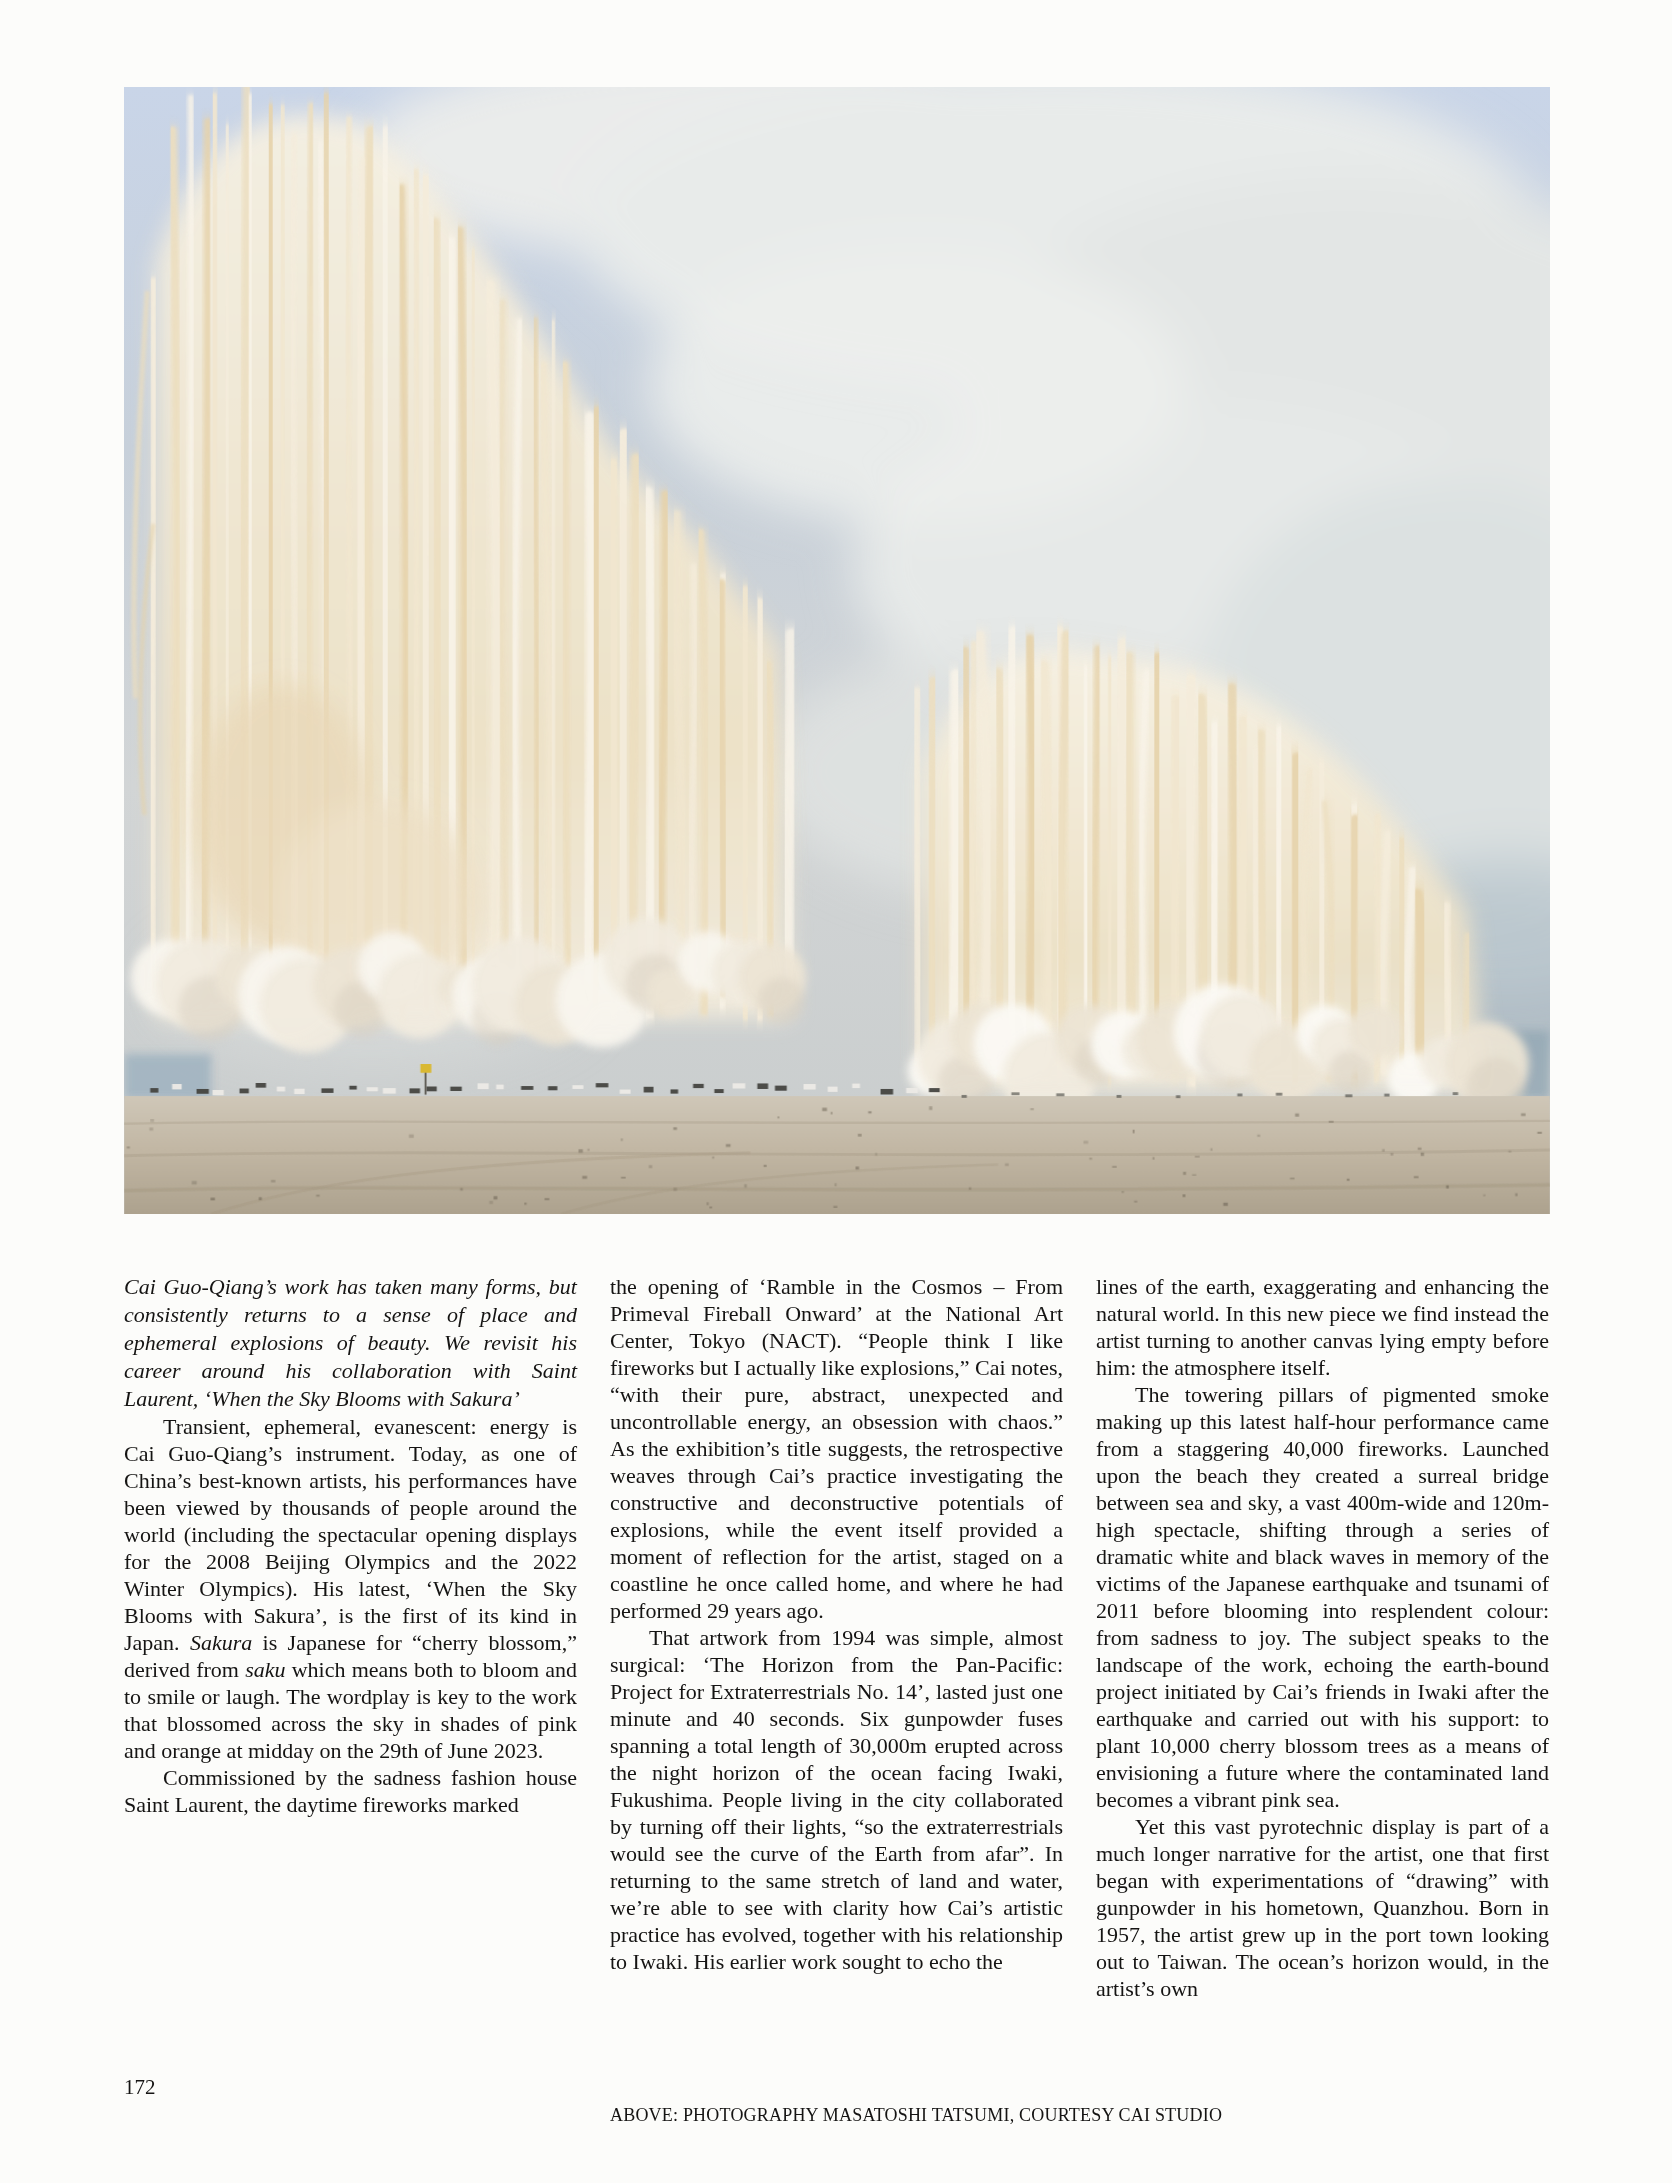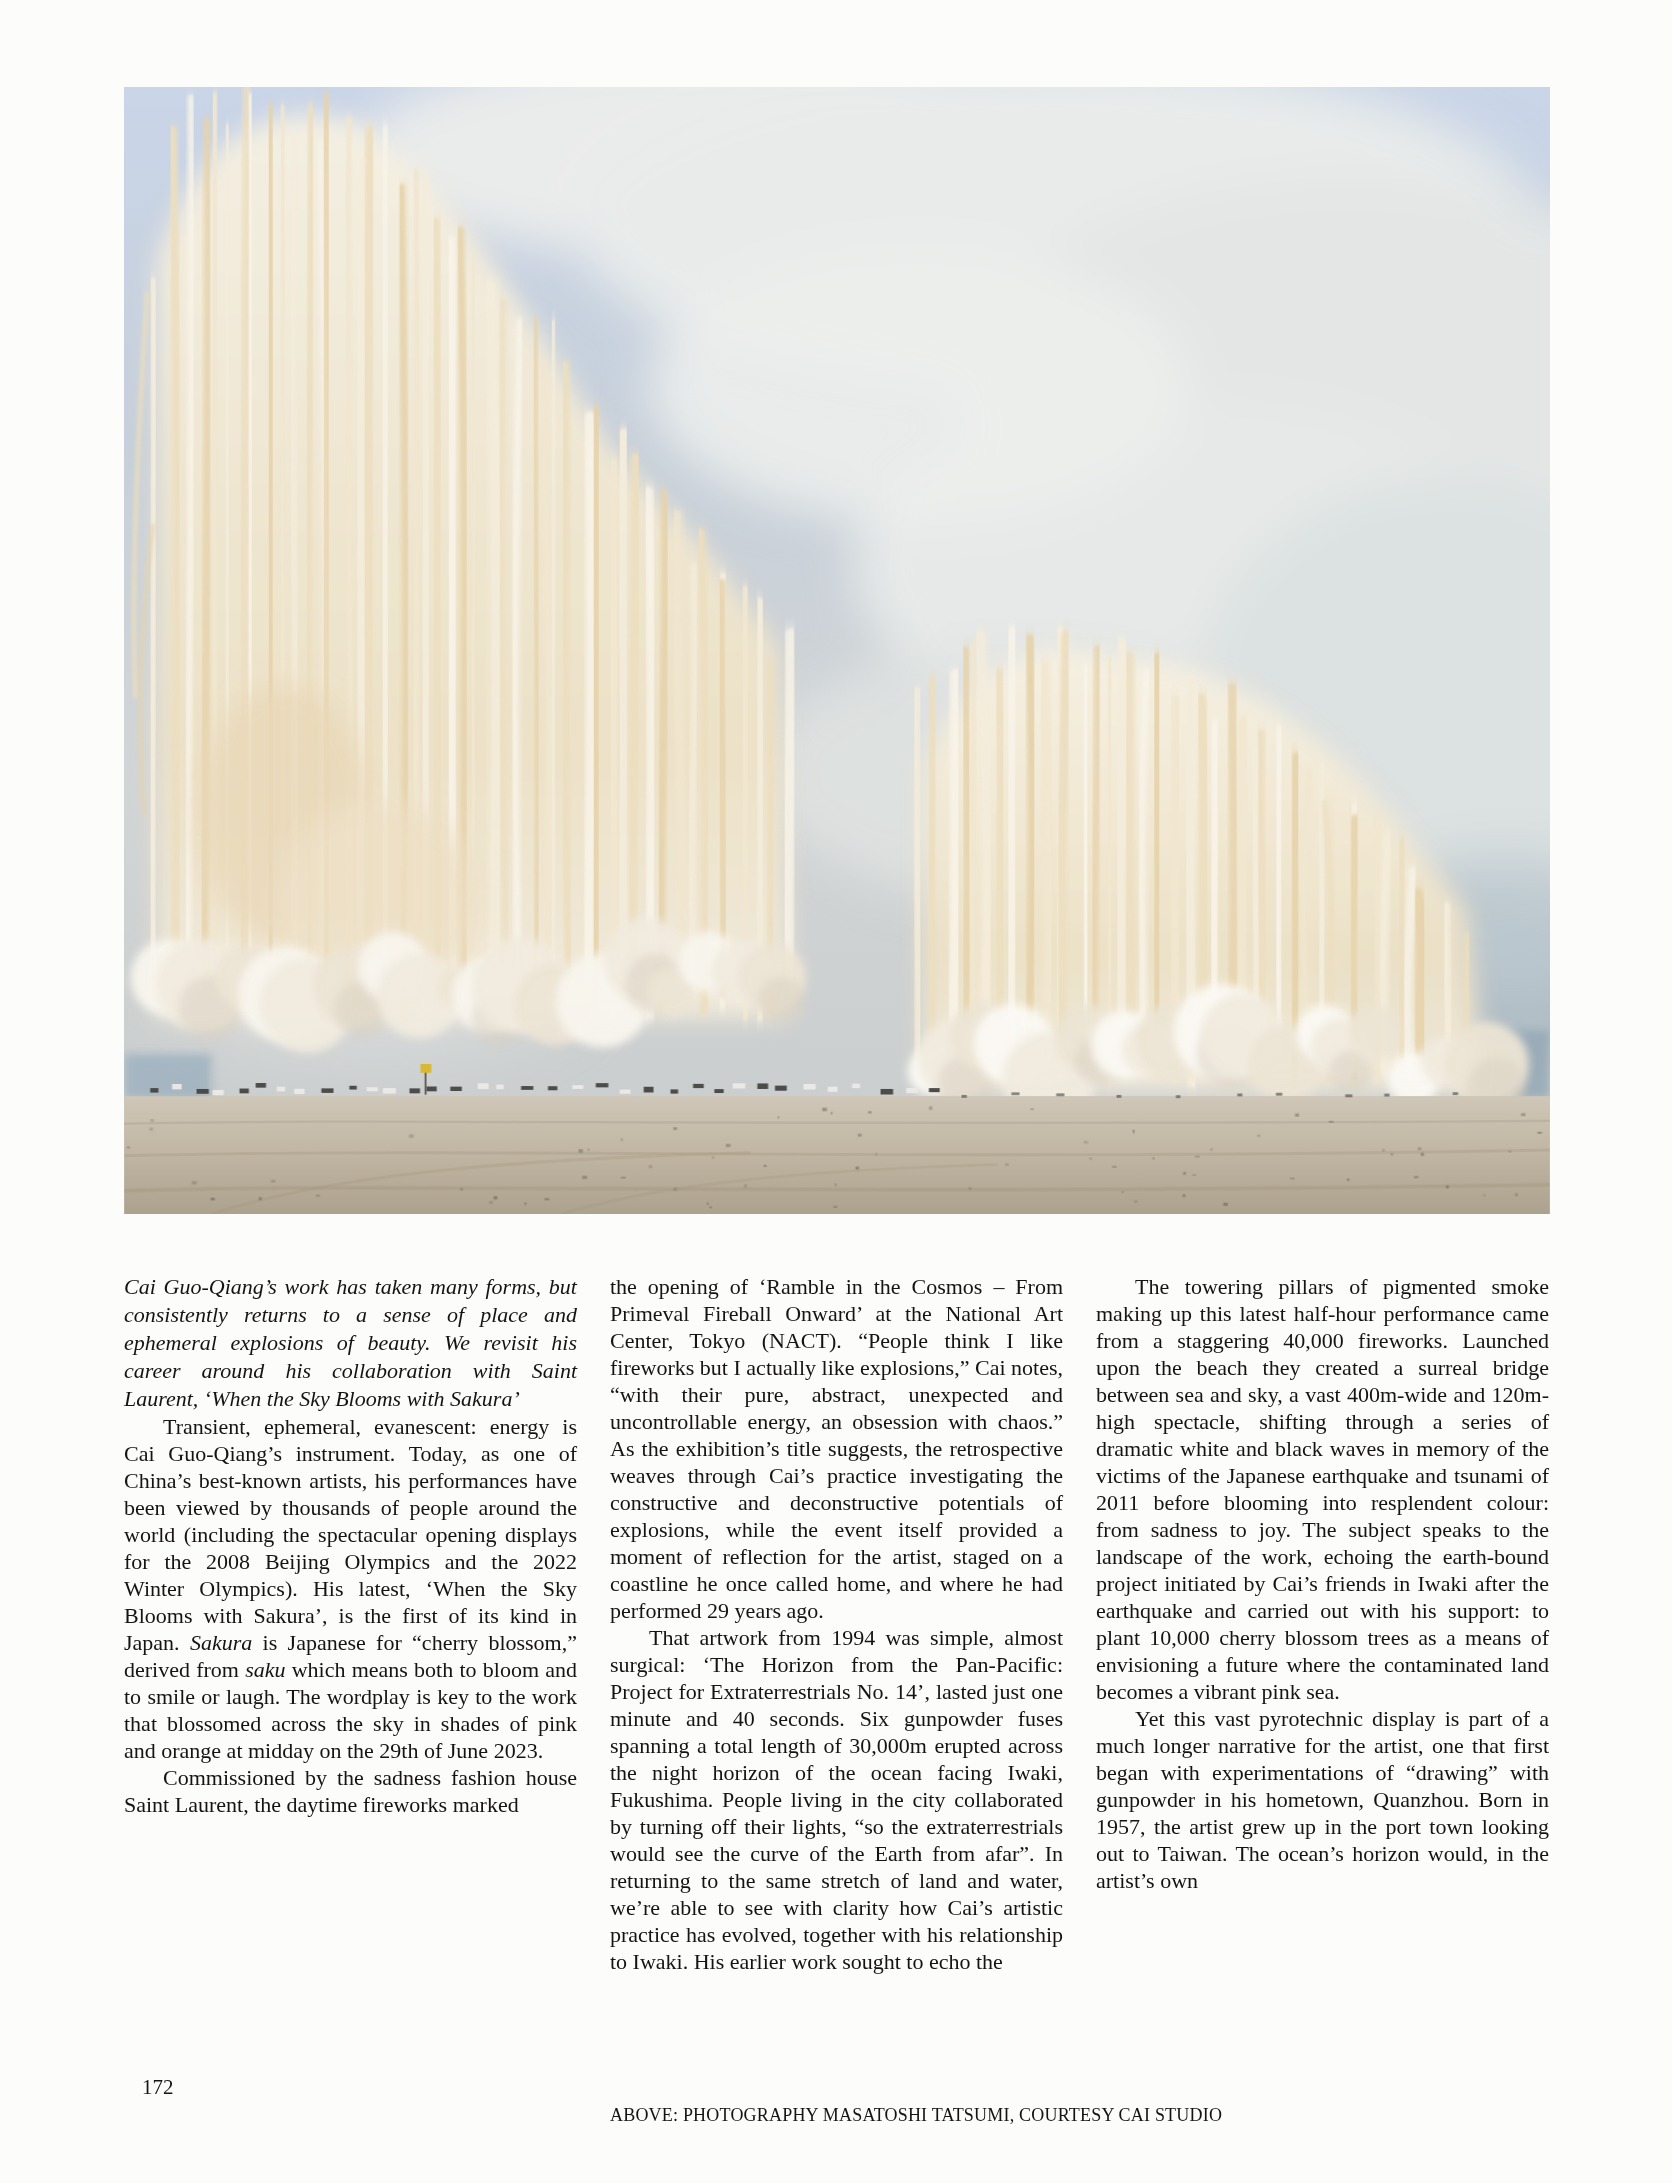--- a/index.html
+++ b/index.html
@@ -34,21 +34,21 @@
     margin:0 0 26px 0;
   }
   .credits{
     position:absolute;left:610px;top:2055px;
     font-size:18px;line-height:24px;
     letter-spacing:0.2px;
     white-space:pre;
     color:#151413;
   }
   .pagenum{
-    position:absolute;left:142px;top:2075px;
+    position:absolute;left:124px;top:2075px;
     font-size:21px;line-height:24px;
   }
 </style>
 </head>
 <body>
 
 <div class="page">
 
   <figure class="photo">
     <svg id="photo-svg" viewBox="0 0 979 774" preserveAspectRatio="none">
@@ -498,20 +498,21 @@
     <div class="col">
       <p class="intro">Cai Guo-Qiang’s work has taken many forms, but consistently returns to a sense of place and ephemeral explosions of beauty. We revisit his career around his collaboration with Saint Laurent, ‘When the Sky Blooms with Sakura’</p>
       <p class="ind">Transient, ephemeral, evanescent: energy is Cai Guo-Qiang’s instrument. Today, as one of China’s best-known artists, his performances have been viewed by thousands of people around the world (including the spectacular opening displays for the 2008 Beijing Olympics and the 2022 Winter Olympics). His latest, ‘When the Sky Blooms with Sakura’, is the first of its kind in Japan. <i>Sakura</i> is Japanese for “cherry blossom,” derived from <i>saku</i> which means both to bloom and to smile or laugh. The wordplay is key to the work that blossomed across the sky in shades of pink and orange at midday on the 29th of June 2023.</p>
       <p class="ind">Commissioned by the sadness fashion house Saint Laurent, the daytime fireworks marked</p>
     </div>
     <div class="col">
       <p>the opening of ‘Ramble in the Cosmos – From Primeval Fireball Onward’ at the National Art Center, Tokyo (NACT). “People think I like fireworks but I actually like explosions,” Cai notes, “with their pure, abstract, unexpected and uncontrollable energy, an obsession with chaos.” As the exhibition’s title suggests, the retrospective weaves through Cai’s practice investigating the constructive and deconstructive potentials of explosions, while the event itself provided a moment of reflection for the artist, staged on a coastline he once called home, and where he had performed 29 years ago.</p>
       <p class="ind">That artwork from 1994 was simple, almost surgical: ‘The Horizon from the Pan-Pacific: Project for Extraterrestrials No. 14’, lasted just one minute and 40 seconds. Six gunpowder fuses spanning a total length of 30,000m erupted across the night horizon of the ocean facing Iwaki, Fukushima. People living in the city collaborated by turning off their lights, “so the extraterrestrials would see the curve of the Earth from afar”. In returning to the same stretch of land and water, we’re able to see with clarity how Cai’s artistic practice has evolved, together with his relationship to Iwaki. His earlier work sought to echo the</p>
     </div>
     <div class="col">
+      <p>lines of the earth, exaggerating and enhancing the natural world. In this new piece we find instead the artist turning to another canvas lying empty before him: the atmosphere itself.</p>
       <p class="ind">The towering pillars of pigmented smoke making up this latest half-hour performance came from a staggering 40,000 fireworks. Launched upon the beach they created a surreal bridge between sea and sky, a vast 400m-wide and 120m-high spectacle, shifting through a series of dramatic white and black waves in memory of the victims of the Japanese earthquake and tsunami of 2011 before blooming into resplendent colour: from sadness to joy. The subject speaks to the landscape of the work, echoing the earth-bound project initiated by Cai’s friends in Iwaki after the earthquake and carried out with his support: to plant 10,000 cherry blossom trees as a means of envisioning a future where the contaminated land becomes a vibrant pink sea.</p>
       <p class="ind">Yet this vast pyrotechnic display is part of a much longer narrative for the artist, one that first began with experimentations of “drawing” with gunpowder in his hometown, Quanzhou. Born in 1957, the artist grew up in the port town looking out to Taiwan. The ocean’s horizon would, in the artist’s own</p>
     </div>
   </div>
 
   <div class="credits">
     <div>ABOVE: PHOTOGRAPHY MASATOSHI TATSUMI, COURTESY CAI STUDIO</div>
   </div>
 
   <div class="pagenum">172</div>

